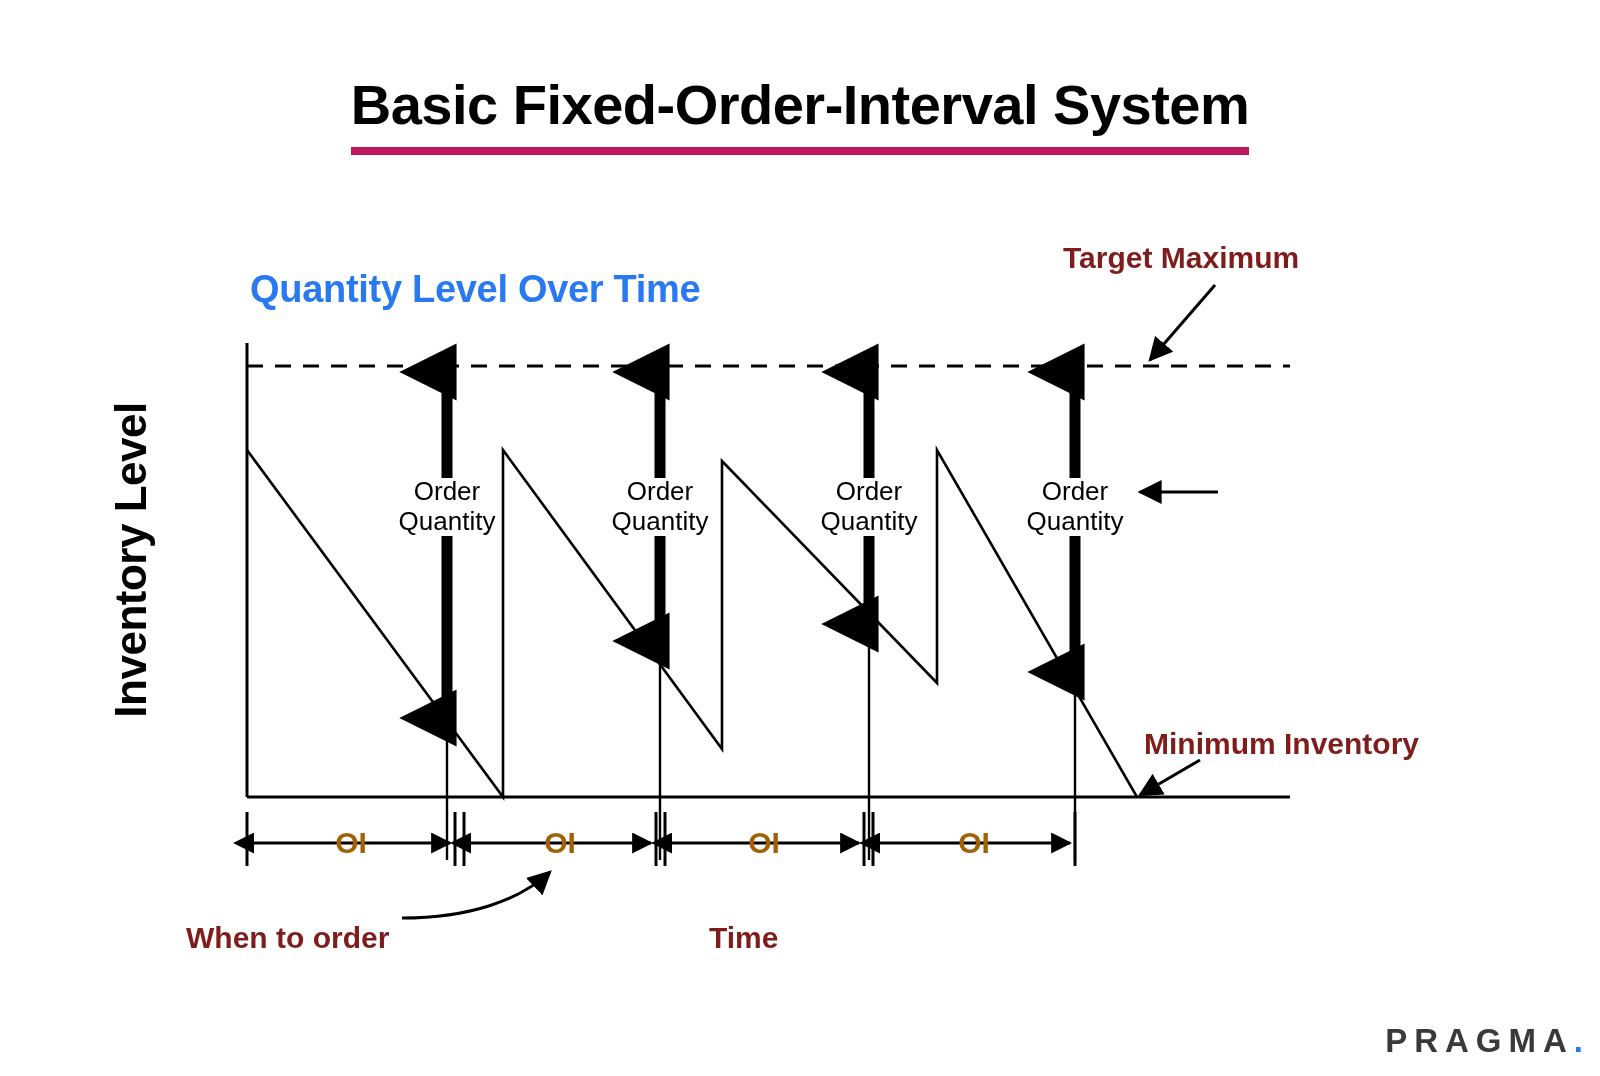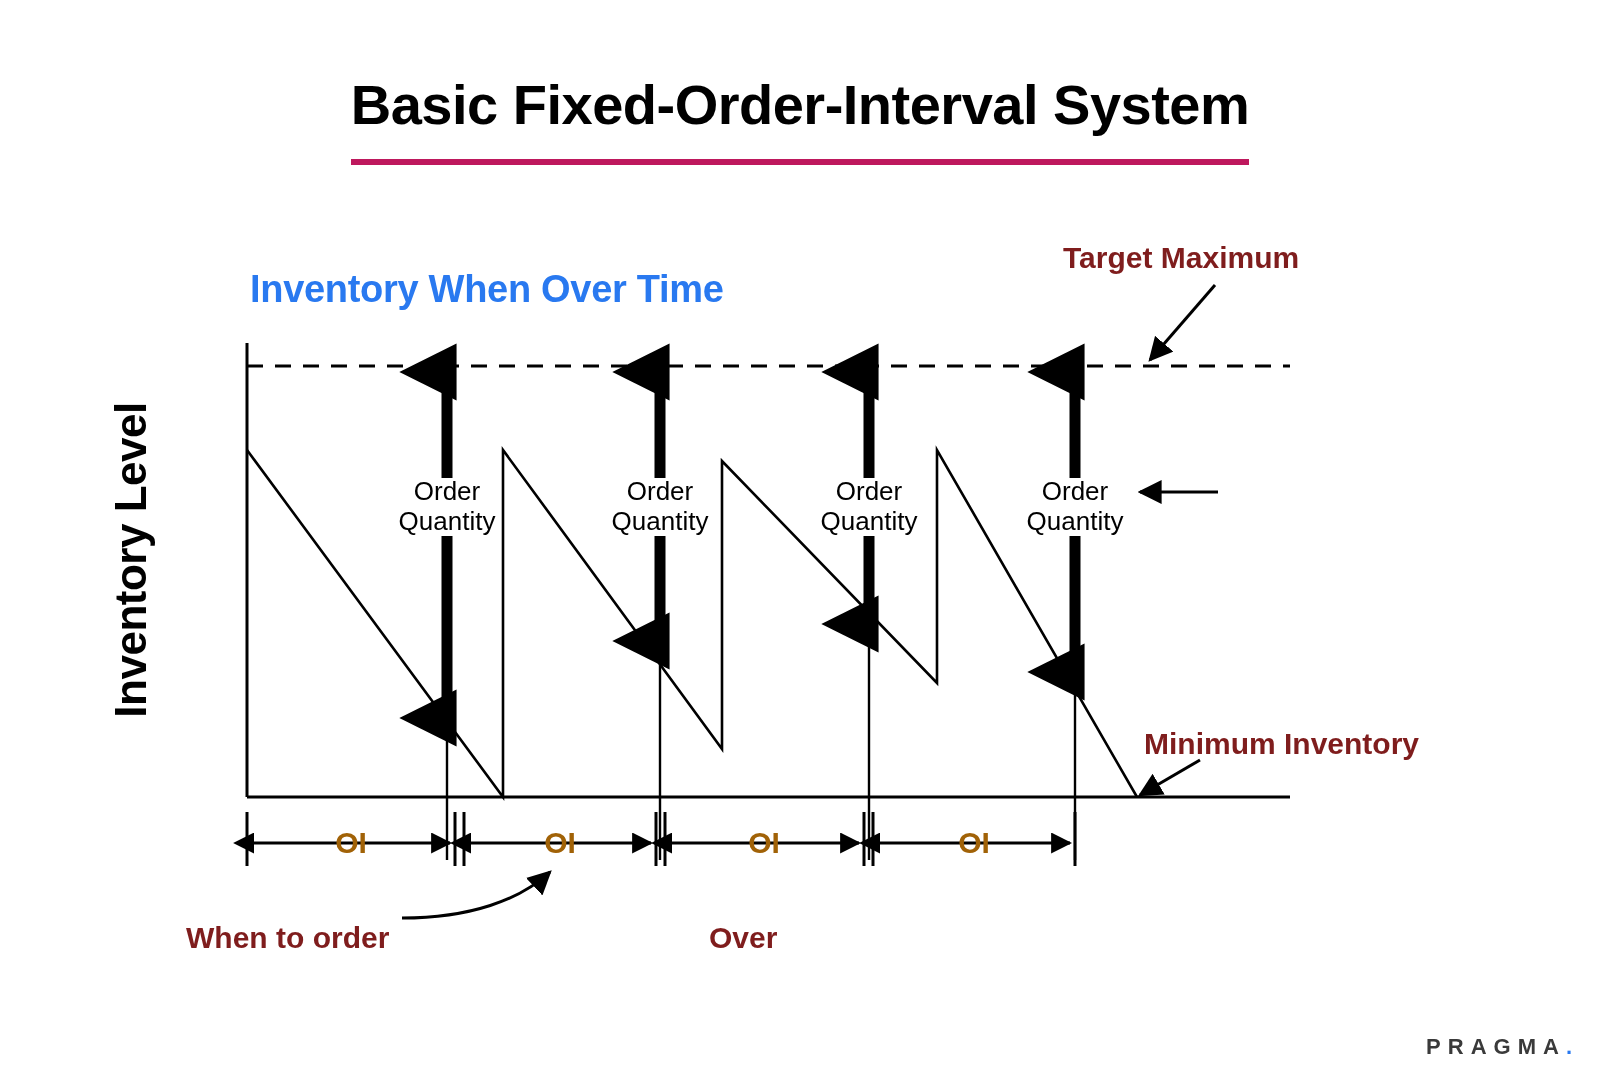--- a/index.html
+++ b/index.html
@@ -23,22 +23,22 @@
     top: 72px;
     width: 1600px;
     text-align: center;
     font-size: 56px;
     font-weight: 700;
     color: #000000;
     letter-spacing: -0.5px;
   }
   #title span.tx {
     display: inline-block;
-    border-bottom: 6px solid #be185d;
-    padding-bottom: 22px;
+    border-bottom: 8px solid #be185d;
+    padding-bottom: 10px;
   }
   #subtitle {
     position: absolute;
     left: 250px;
     top: 268px;
     font-size: 38px;
     font-weight: 700;
     color: #2979F0;
     letter-spacing: -0.3px;
   }
@@ -79,39 +79,39 @@
   }
   .oilbl {
     position: absolute;
     font-size: 30px;
     font-weight: 700;
     color: #a16207;
     text-align: center;
   }
   #brand {
     position: absolute;
-    right: 28px;
+    right: 17px;
     bottom: 16px;
-    font-size: 22px;
+    font-size: 33px;
     font-weight: 600;
     letter-spacing: 7px;
     color: #3a3a3a;
   }
   #brand .dot { color: #2979F0; letter-spacing: 0; }
 </style>
 </head>
 <body>
 
 <div id="page">
 
   <div id="title">
     <span class="tx">Basic Fixed-Order-Interval System</span>
   </div>
 
-  <div id="subtitle">Inventory When Over Time</div>
+  <div id="subtitle">Quantity Level Over Time</div>
 
   <div id="ylabel">Inventory Level</div>
 
   <svg id="fig" width="1600" height="1076">
 
     <line x1="247" y1="343" x2="247" y2="797" stroke="#000" stroke-width="3"></line>
 
     <line x1="247" y1="797" x2="1290" y2="797" stroke="#000" stroke-width="3"></line>
 
     <line x1="247" y1="366" x2="1290" y2="366" stroke="#000" stroke-width="3" stroke-dasharray="16 12"></line>
@@ -181,21 +181,21 @@
   <div class="lbl" style="left:584px; top:477px; width:152px;">Order
 Quantity</div>
   <div class="lbl" style="left:793px; top:477px; width:152px;">Order
 Quantity</div>
   <div class="lbl" style="left:999px; top:477px; width:152px;">Order
 Quantity</div>
 
   <div class="ann" style="left:1063px; top:238px;">Target Maximum</div>
   <div class="ann" style="left:1144px; top:724px;">Minimum Inventory</div>
   <div class="ann" style="left:186px; top:918px;">When to order</div>
-  <div class="ann" style="left:709px; top:918px;">Over</div>
+  <div class="ann" style="left:709px; top:918px;">Time</div>
 
   <div class="oilbl" style="left:291px; top:826px; width:120px;">OI</div>
   <div class="oilbl" style="left:500px; top:826px; width:120px;">OI</div>
   <div class="oilbl" style="left:704px; top:826px; width:120px;">OI</div>
   <div class="oilbl" style="left:914px; top:826px; width:120px;">OI</div>
 
   <div id="brand"><span>PRAGMA</span><span class="dot">.</span></div>
 
 </div>
 

